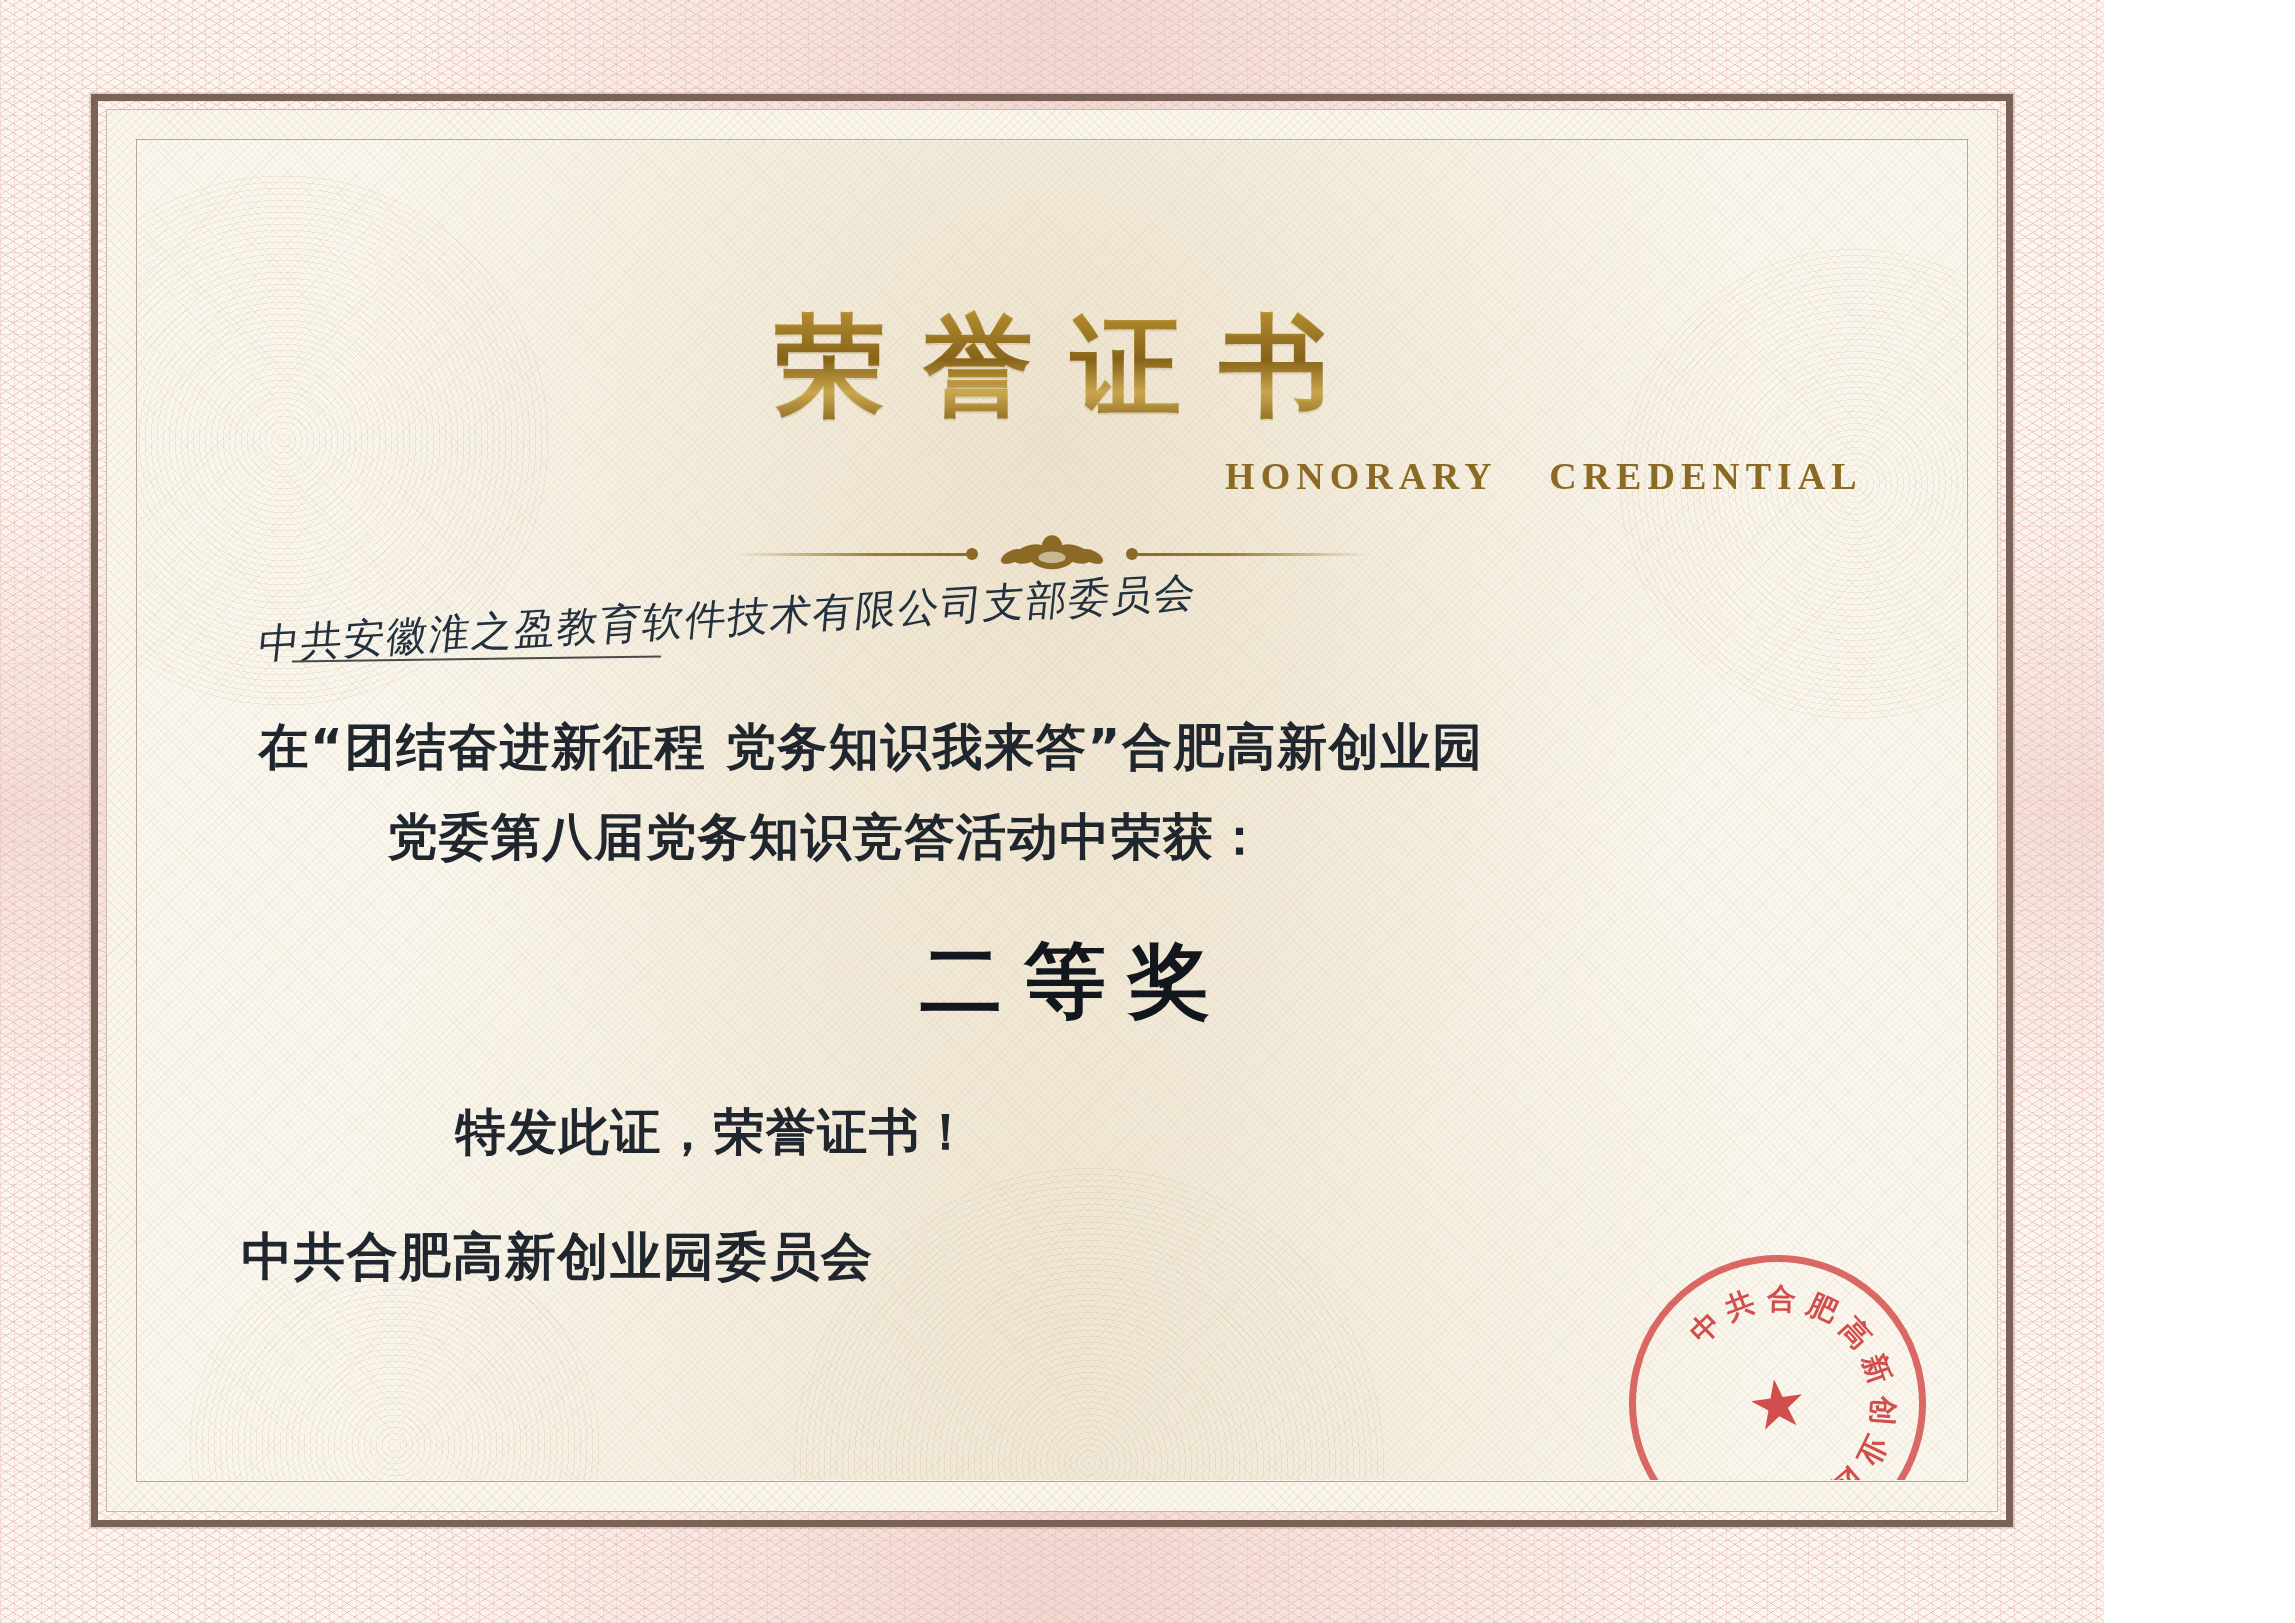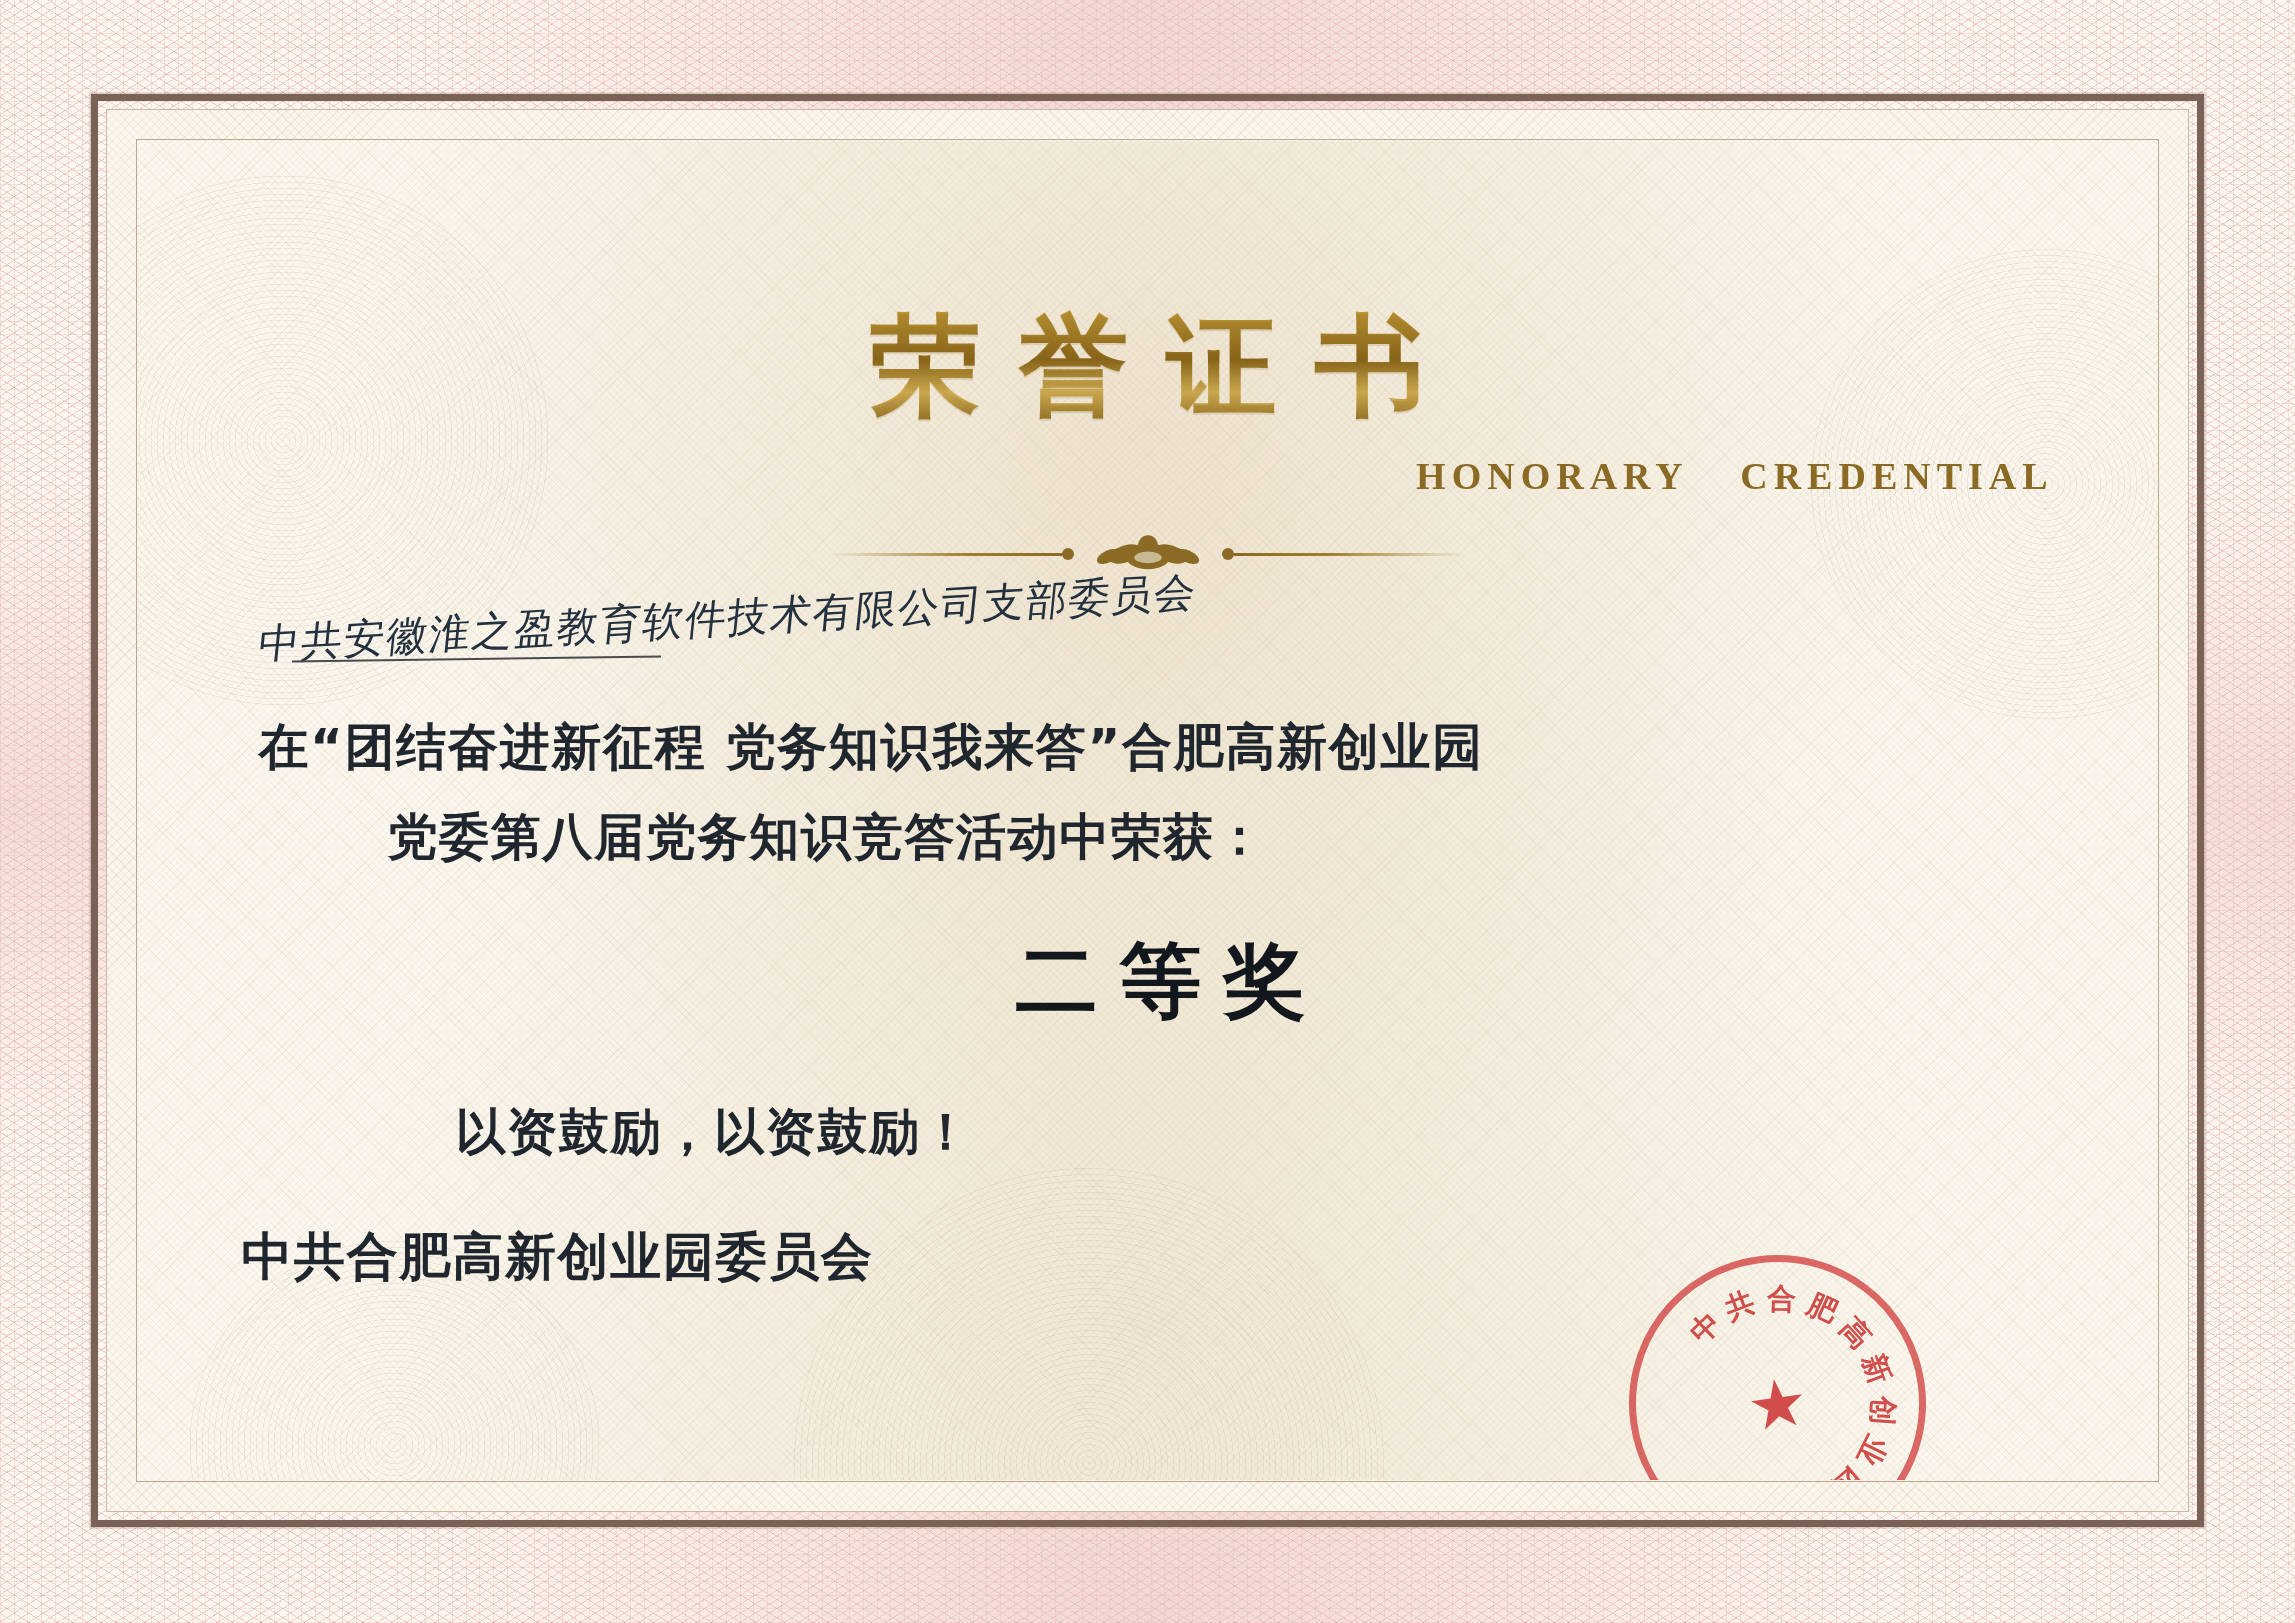--- a/index.html
+++ b/index.html
@@ -10,21 +10,21 @@
   body {
     width: 2295px;
     height: 1623px;
     overflow: hidden;
     font-family: "Liberation Sans", sans-serif;
   }
 
   
   .certificate {
     position: relative;
-    width: 2295px;
+    width: 2104px;
     height: 1623px;
     box-sizing: border-box;
     background: #86efac;
   }
 
   
   .outer-band {
     position: absolute;
     inset: 0;
     background-color: #fdf6ef;
@@ -326,21 +326,21 @@
               <div class="recipient-hand">中共安徽淮之盈教育软件技术有限公司支部委员会</div>
               <div class="recipient-underline"></div>
             </div>
 
             <div class="body-line l1">在“团结奋进新征程 党务知识我来答”合肥高新创业园</div>
 
             <div class="body-line l2">党委第八届党务知识竞答活动中荣获：</div>
 
             <div class="award">二等奖</div>
 
-            <div class="encourage">以资鼓励，以资鼓励！</div>
+            <div class="encourage">特发此证，荣誉证书！</div>
 
             <div class="issuer">
               <div>中共合肥高新创业园委员会</div>
             </div>
 
           </div>
 
           <div class="seal">
             <div class="ring-text" id="seal-ring">
                 <span style="transform: translate(-61px, -85px) rotate(-36deg) translate(-50%, -50%);">中</span>

